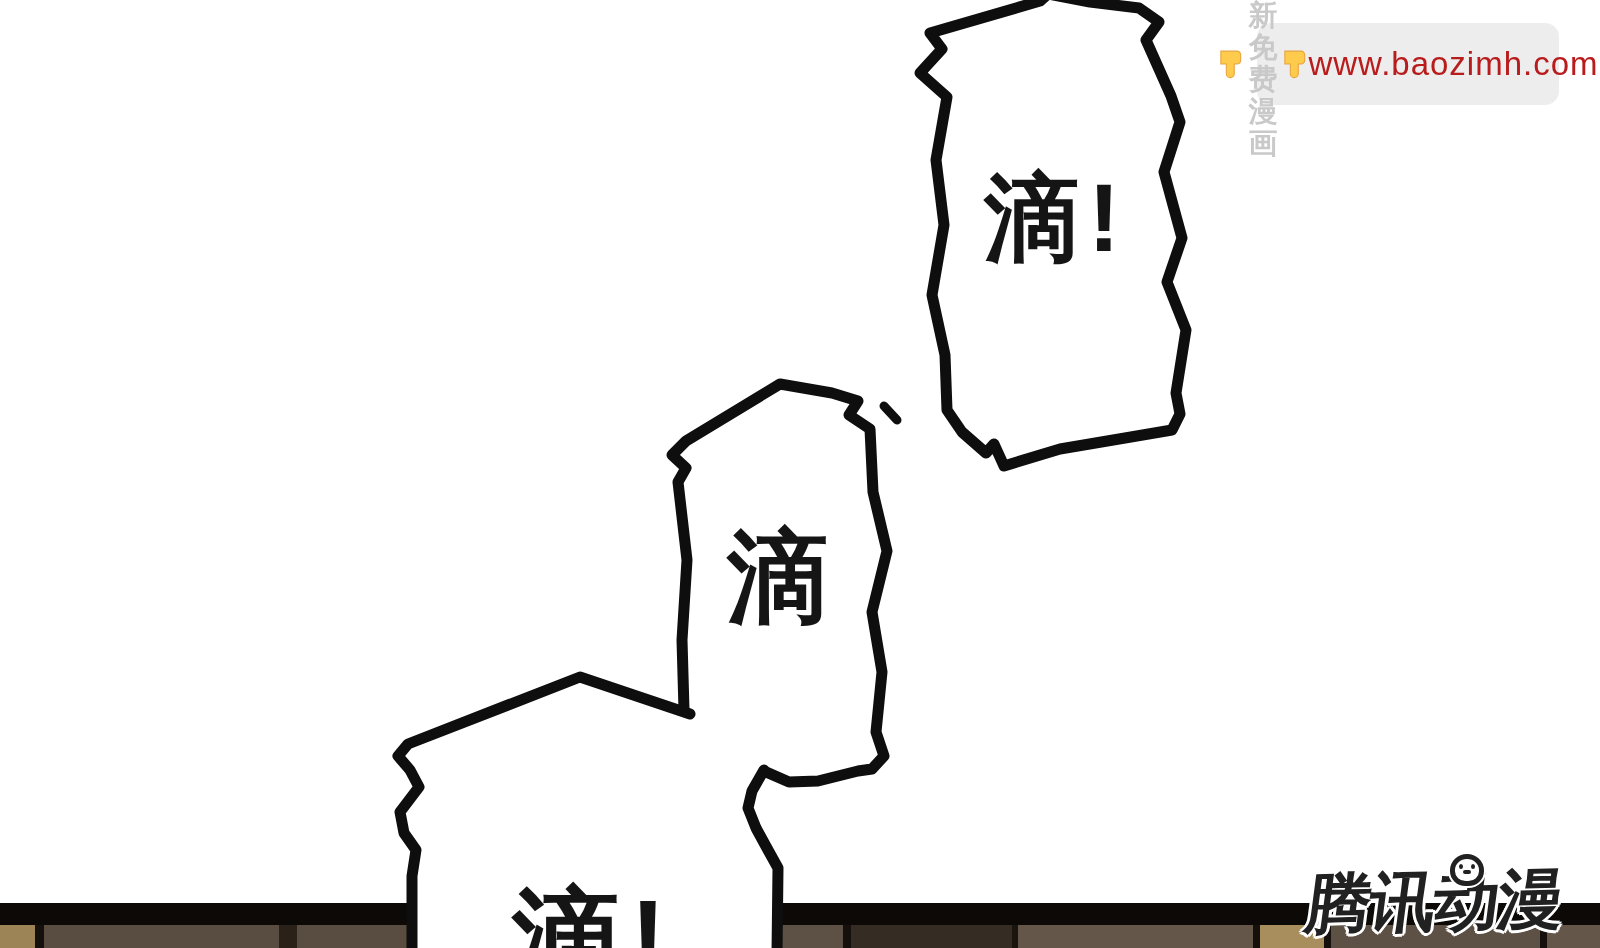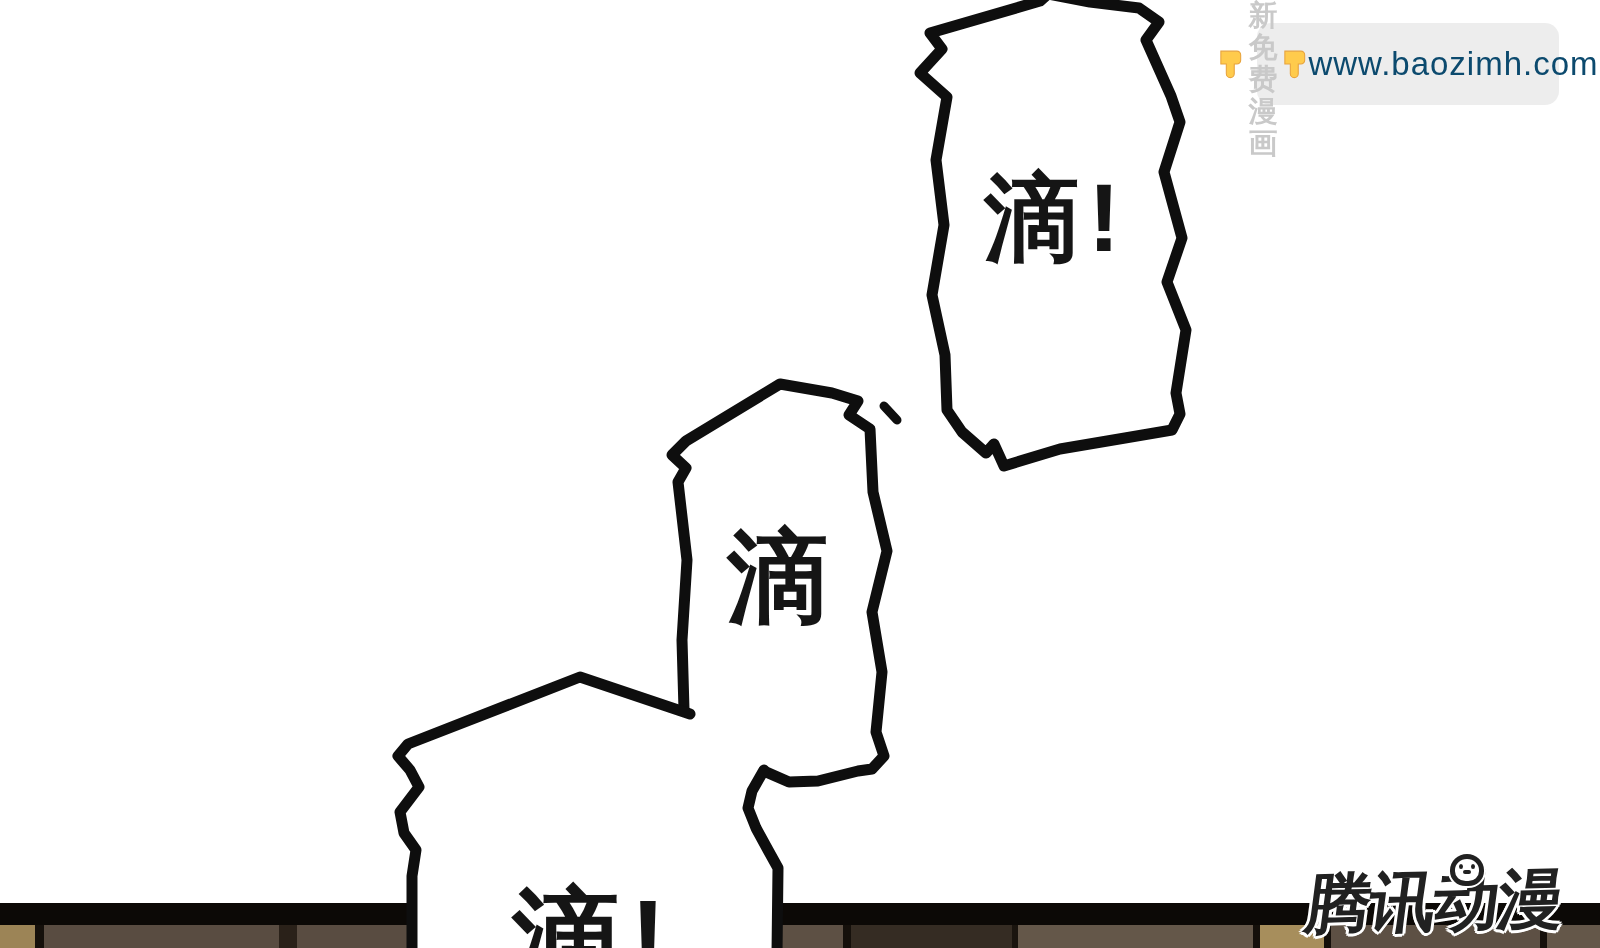--- a/index.html
+++ b/index.html
@@ -23,21 +23,21 @@
   .bubble-text-1{left:984px;top:170px;font-size:96px;letter-spacing:8px;}
   .bubble-text-2{left:727px;top:526px;font-size:102px;}
   .bubble-text-3{left:512px;top:884px;font-size:108px;letter-spacing:10px;}
 
   
   .watermark{position:absolute;left:1250px;top:23px;width:302px;height:82px;
              background:rgba(236,236,236,0.92);border-radius:14px;
              display:flex;flex-direction:row;justify-content:center;align-items:center;margin-left:7px;}
   .watermark .wm-line1{display:flex;align-items:center;gap:4px;
              font-size:29px;font-weight:700;color:#c9c9c9;line-height:1.1;}
-  .watermark .wm-line2{font-size:33px;color:#0c4a6e;line-height:1.1;letter-spacing:1px;}
+  .watermark .wm-line2{font-size:33px;color:#b91c1c;line-height:1.1;letter-spacing:1px;}
   .hand-icon{width:27px;height:30px;display:inline-block;}
 
   
   .tc-logo{position:absolute;left:1298px;top:846px;width:292px;height:100px;}
   .tc-logo .tc-text{position:absolute;left:8px;top:22px;font-size:66px;font-weight:900;
         color:#212121;letter-spacing:-2px;white-space:nowrap;line-height:1;
         transform:skewX(-9deg) rotate(-1.5deg);
         font-family:"Liberation Sans", sans-serif;
         text-shadow:-3px 0 0 #fff,3px 0 0 #fff,0 -3px 0 #fff,0 3px 0 #fff,
                     -2px -2px 0 #fff,2px -2px 0 #fff,-2px 2px 0 #fff,2px 2px 0 #fff;}

